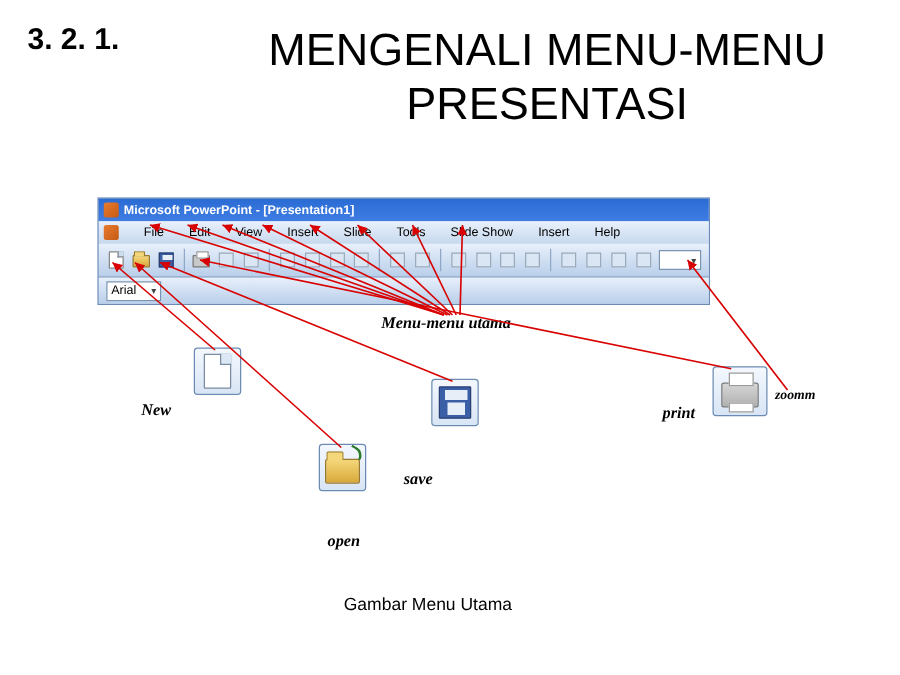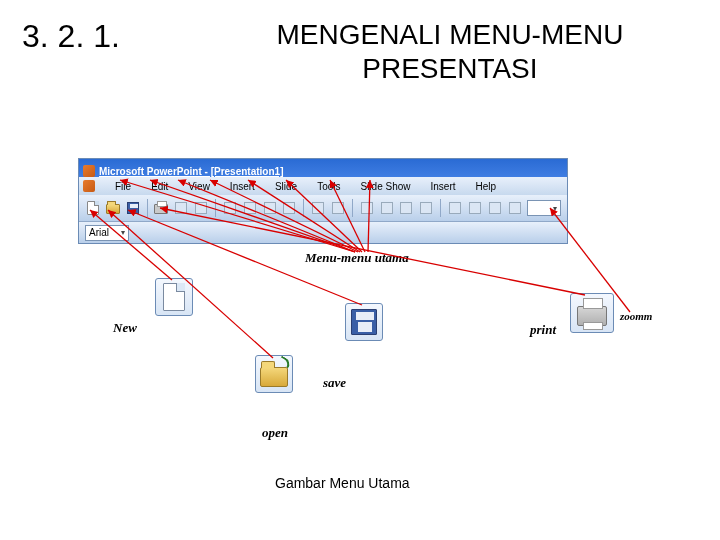--- a/index.html
+++ b/index.html
@@ -12,49 +12,49 @@
     color: #000;
     position: relative;
     overflow: hidden;
   }
   .heading-row {
     display: flex;
     align-items: flex-start;
     padding: 18px 0 0 22px;
   }
   .section-num {
-    font-size: 32px;
+    font-size: 24px;
     margin-right: 60px;
+    font-weight: bold;
   }
   .title {
-    font-size: 28px;
+    font-size: 36px;
     line-height: 1.2;
     text-align: center;
     flex: 1;
   }
   .screenshot {
     position: absolute;
     left: 78px;
     top: 158px;
     width: 490px;
     border: 1px solid #6b8bb5;
     background: #c7d9ee;
     font-size: 10px;
     color: #000;
     font-family: Tahoma, Arial, sans-serif;
   }
   .titlebar {
     display: flex;
-    align-items: flex-end;
+    align-items: center;
     height: 18px;
     background: linear-gradient(#2a6bd4, #3f7de2);
     color: #fff;
     padding: 0 4px;
     gap: 4px;
-    text-decoration: underline;
   }
   .titlebar .ppt-logo {
     width: 12px; height: 12px;
     background: linear-gradient(135deg,#e77b2e,#c75a14);
     border-radius: 2px;
     display:inline-block;
   }
   .titlebar .ttext { font-weight: bold; font-size: 10px; }
   .menubar {
     display: flex;

